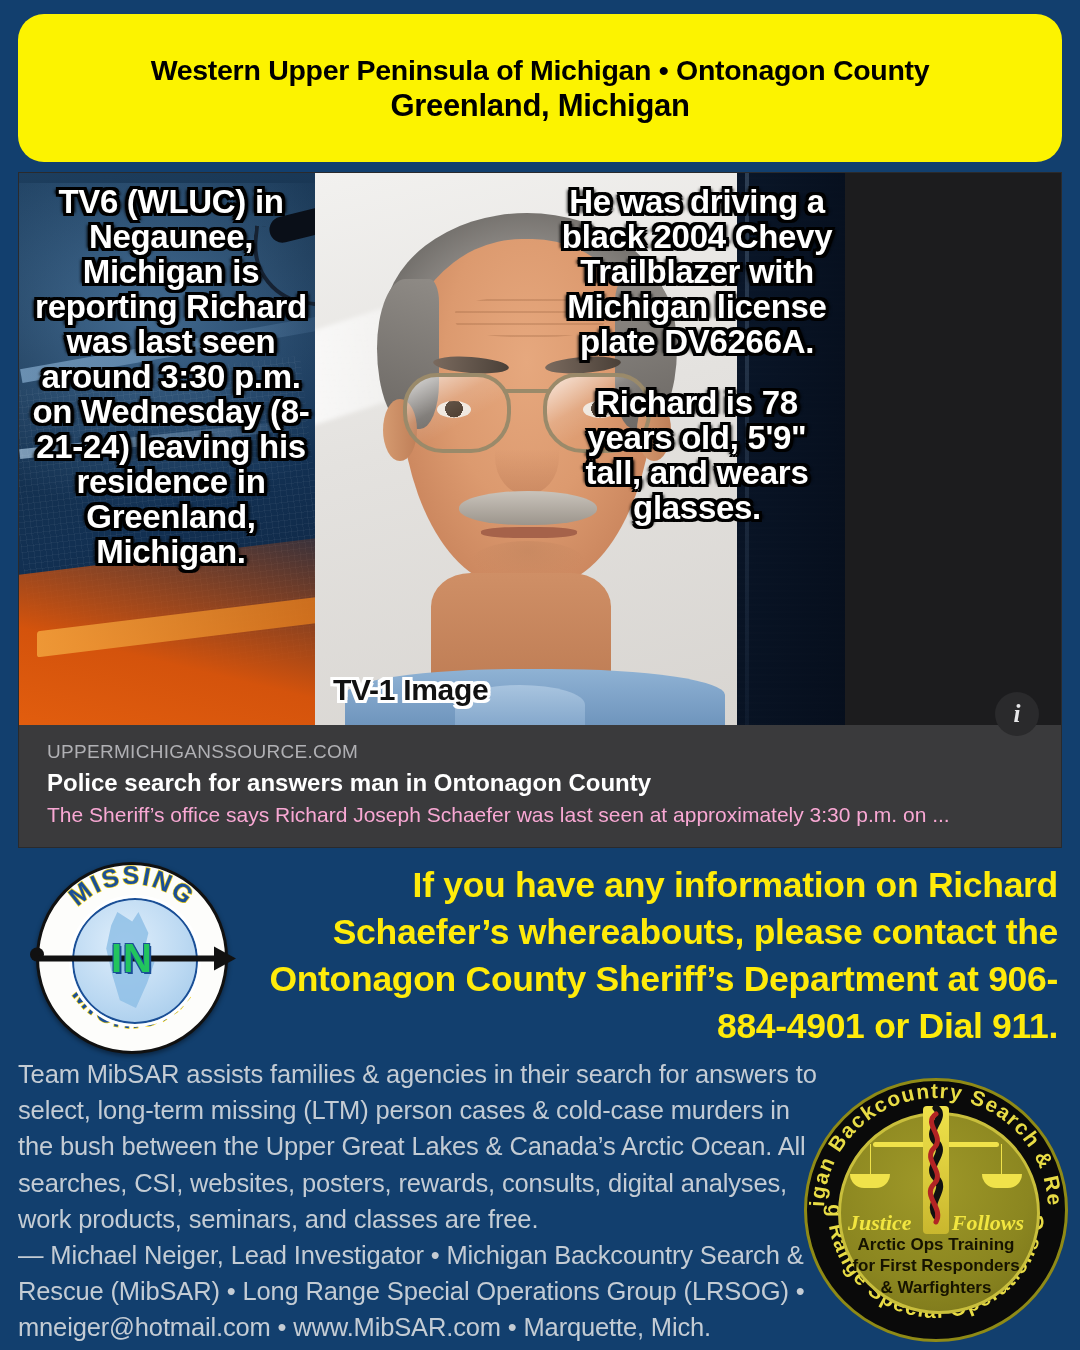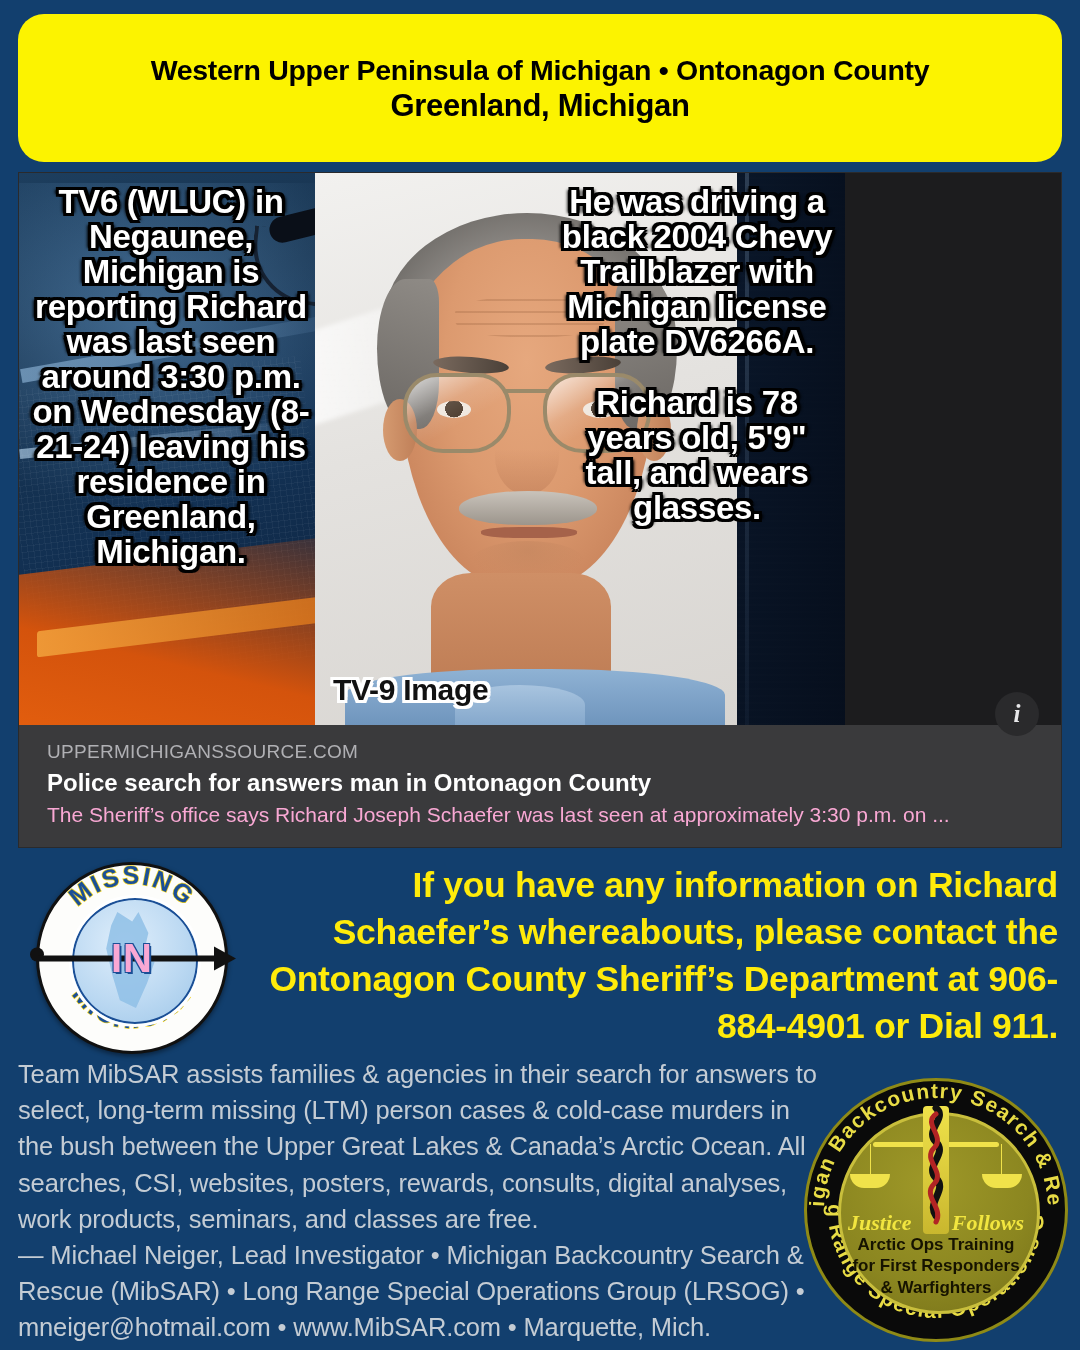--- a/index.html
+++ b/index.html
@@ -518,21 +518,21 @@
     height: 96px;
     background: #8fc0e6;
     clip-path: polygon(28% 0%, 52% 10%, 62% 0%, 78% 22%, 70% 44%, 88% 52%, 76% 74%, 58% 100%, 32% 92%, 20% 66%, 10% 38%, 18% 14%);
     opacity: .85;
   }
   .mim-in {
     position: absolute;
     left: 50%;
     top: 50%;
     transform: translate(-50%, -50%);
-    color: #f9a8d4;
+    color: #22c55e;
     font-weight: bold;
     font-size: 40px;
     letter-spacing: 1px;
     text-shadow: 2px 2px 0 #1b4f96, -1px -1px 0 #1b4f96, 1px -1px 0 #1b4f96, -1px 1px 0 #1b4f96;
     font-family: "Liberation Sans", sans-serif;
   }
   .mim-arrow {
     position: absolute;
     left: -6px;
     top: 50%;
@@ -774,21 +774,21 @@
       </div>
 
       <div class="overlay-text overlay-left">TV6 (WLUC) in Negaunee, Michigan is reporting Richard was last seen around 3:30 p.m.  on Wednesday (8-21-24) leaving his residence in Greenland, Michigan.</div>
 
       <div class="overlay-text overlay-right">
         <div>He was driving a black 2004 Chevy Trailblazer with Michigan license plate DV6266A.</div>
         <div class="overlay-gap"></div>
         <div>Richard is 78 years old, 5'9" tall, and wears glasses.</div>
       </div>
 
-      <div class="tv6-credit">TV-9 Image</div>
+      <div class="tv6-credit">TV-1 Image</div>
     </div>
 
     <div class="link-preview">
       <div class="info-badge">i</div>
       <div class="lp-domain">UPPERMICHIGANSSOURCE.COM</div>
       <div class="lp-title">Police search for answers man in Ontonagon County</div>
       <div class="lp-desc">The Sheriff’s office says Richard Joseph Schaefer was last seen at approximately 3:30 p.m. on ...</div>
     </div>
   </div>
 

